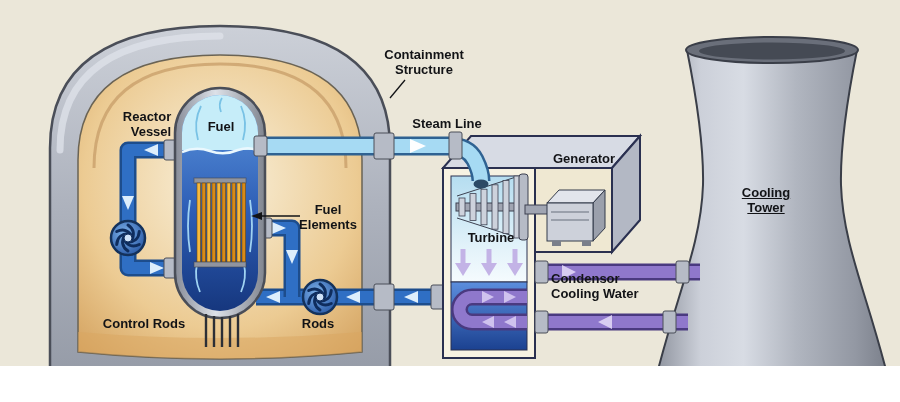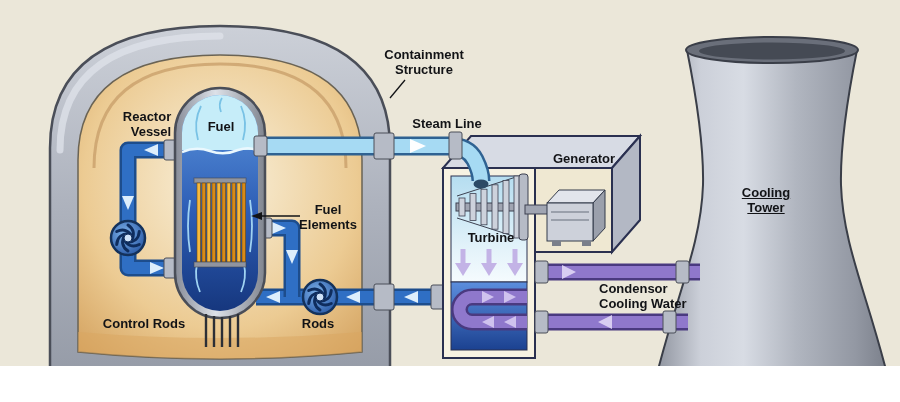--- a/index.html
+++ b/index.html
@@ -265,18 +265,18 @@
 <div class="lbl" style="left:147px;top:110px;text-align:right;">Reactor
 Vessel</div>
 <div class="lbl" style="left:221px;top:120px;">Fuel</div>
 <div class="lbl" style="left:447px;top:117px;">Steam Line</div>
 <div class="lbl" style="left:328px;top:203px;">Fuel
 Elements</div>
 <div class="lbl" style="left:144px;top:317px;">Control Rods</div>
 <div class="lbl" style="left:318px;top:317px;">Rods</div>
 <div class="lbl" style="left:491px;top:231px;">Turbine</div>
 <div class="lbl" style="left:584px;top:152px;">Generator</div>
-<div class="lbl left" style="left:551px;top:282px;margin-left:48px;">Condensor
+<div class="lbl left" style="left:551px;top:272px;">Condensor
 Cooling Water</div>
 <div class="lbl" style="left:766px;top:186px;text-decoration:underline;">Cooling
 Tower</div>
 
 </div>
 
 </body></html>

